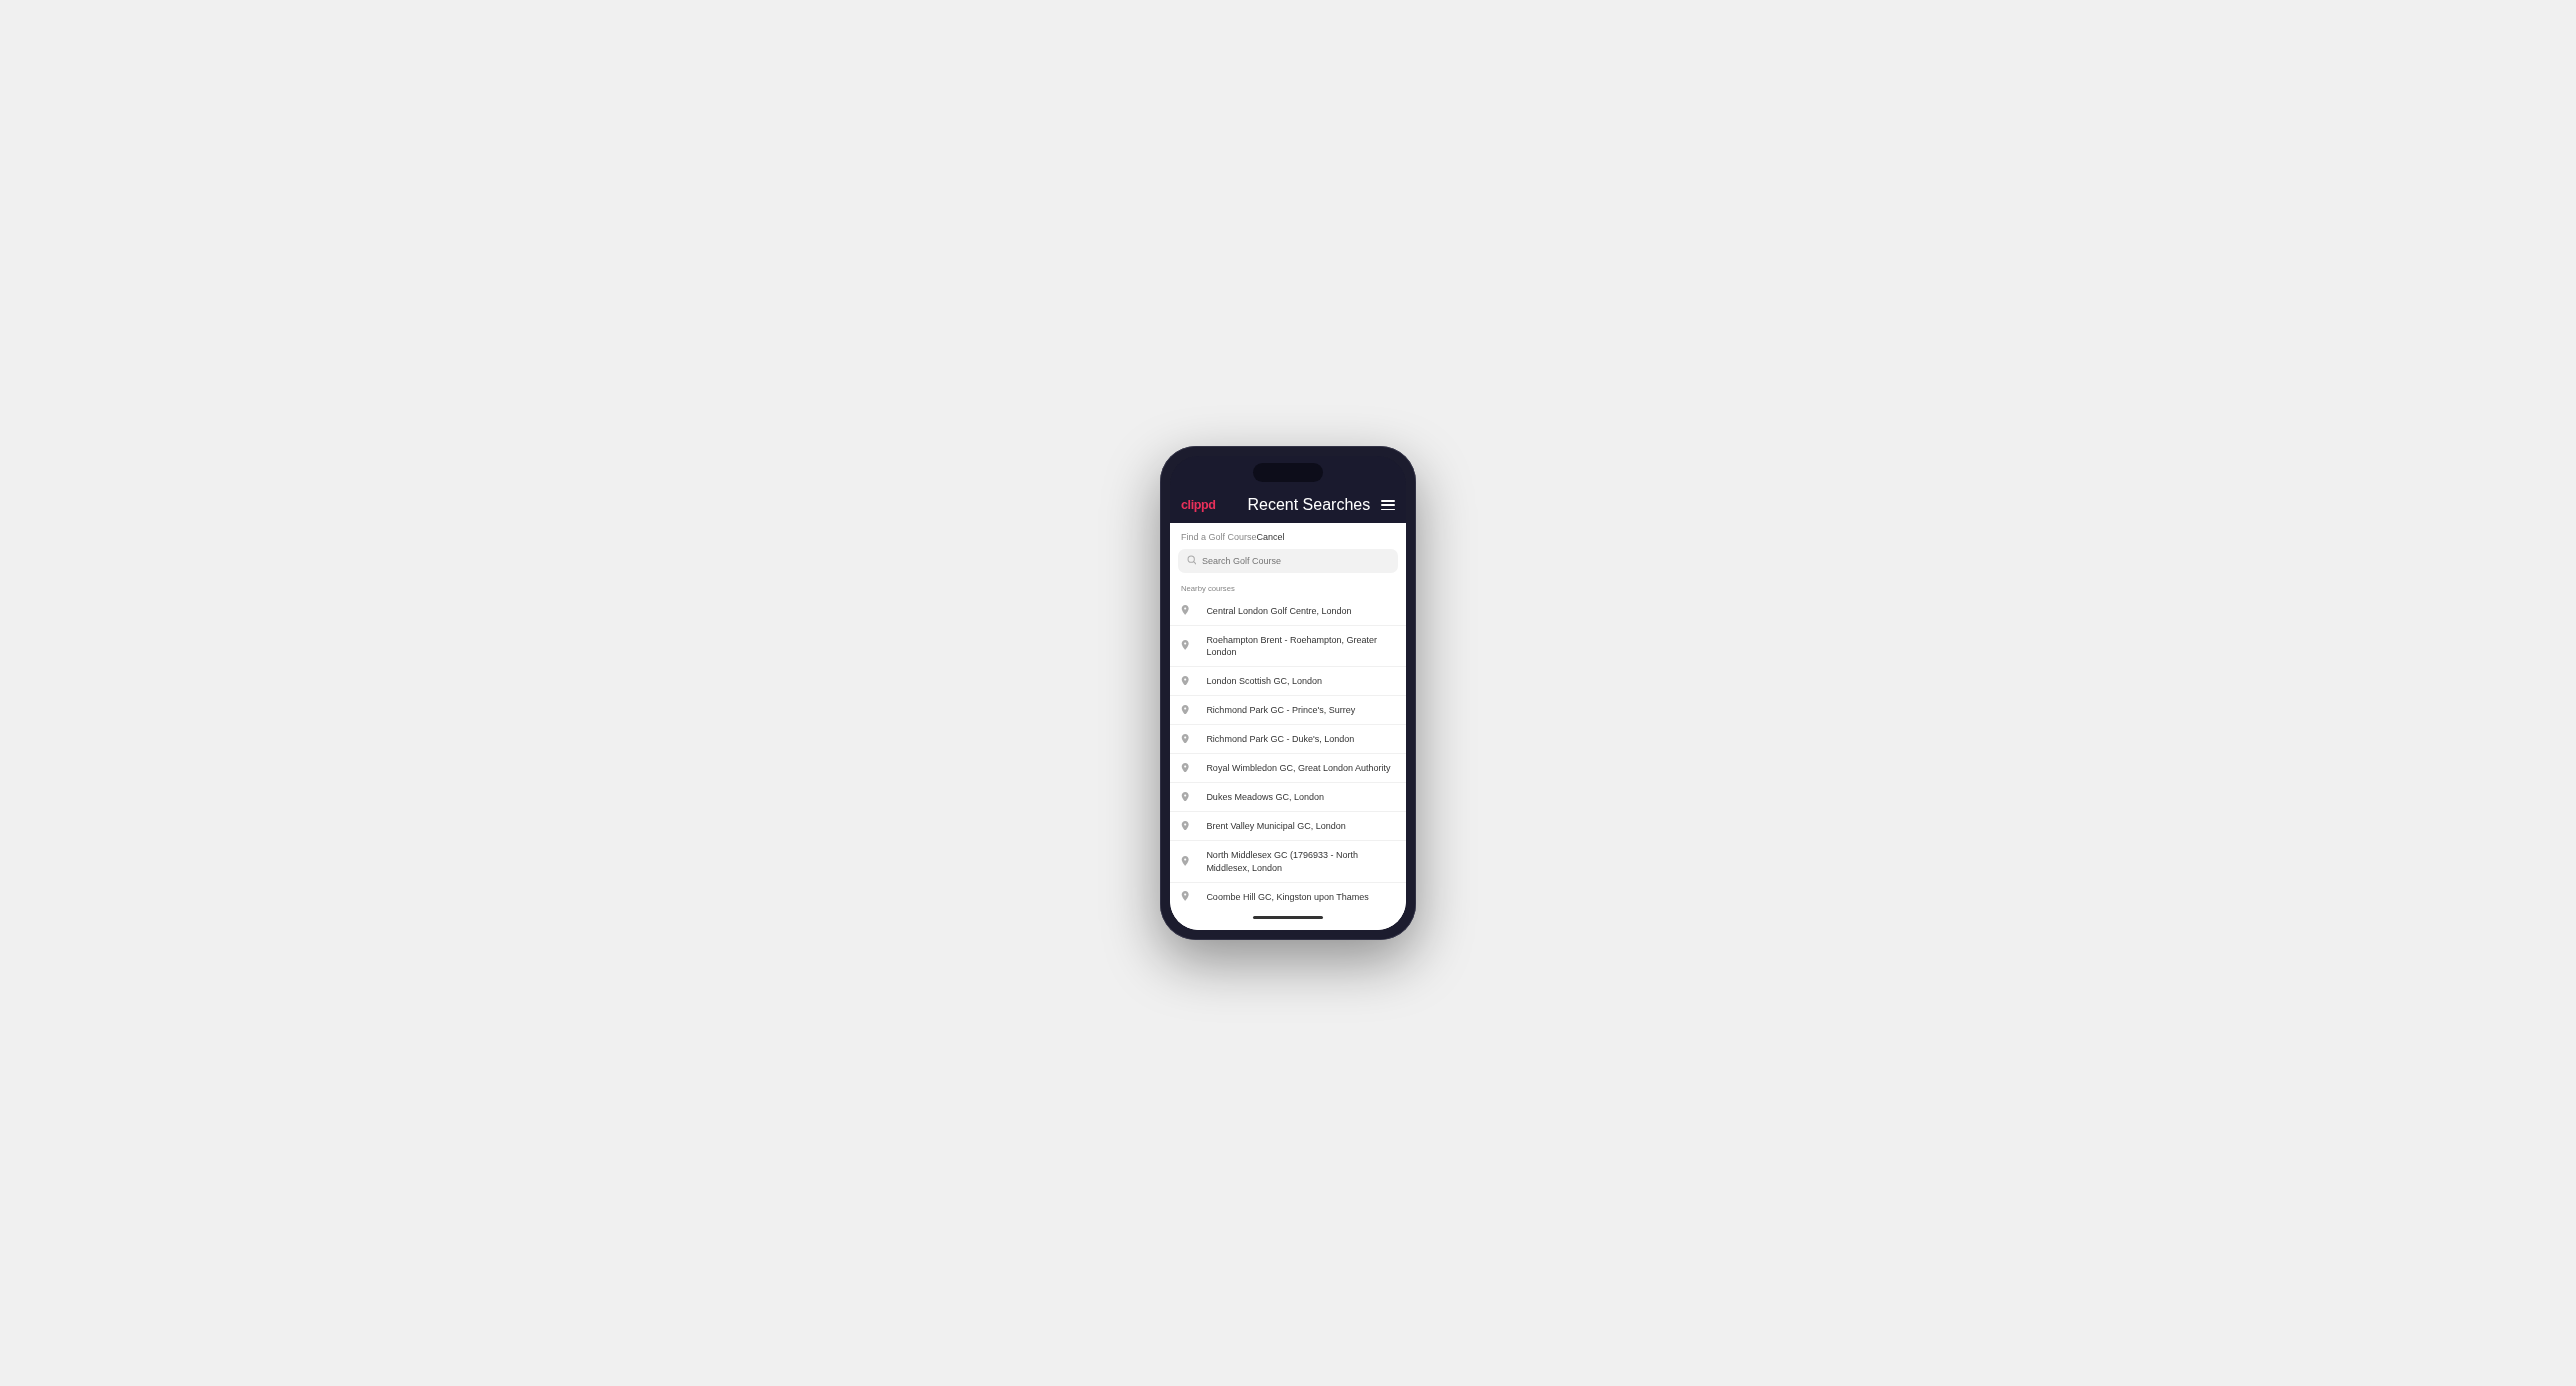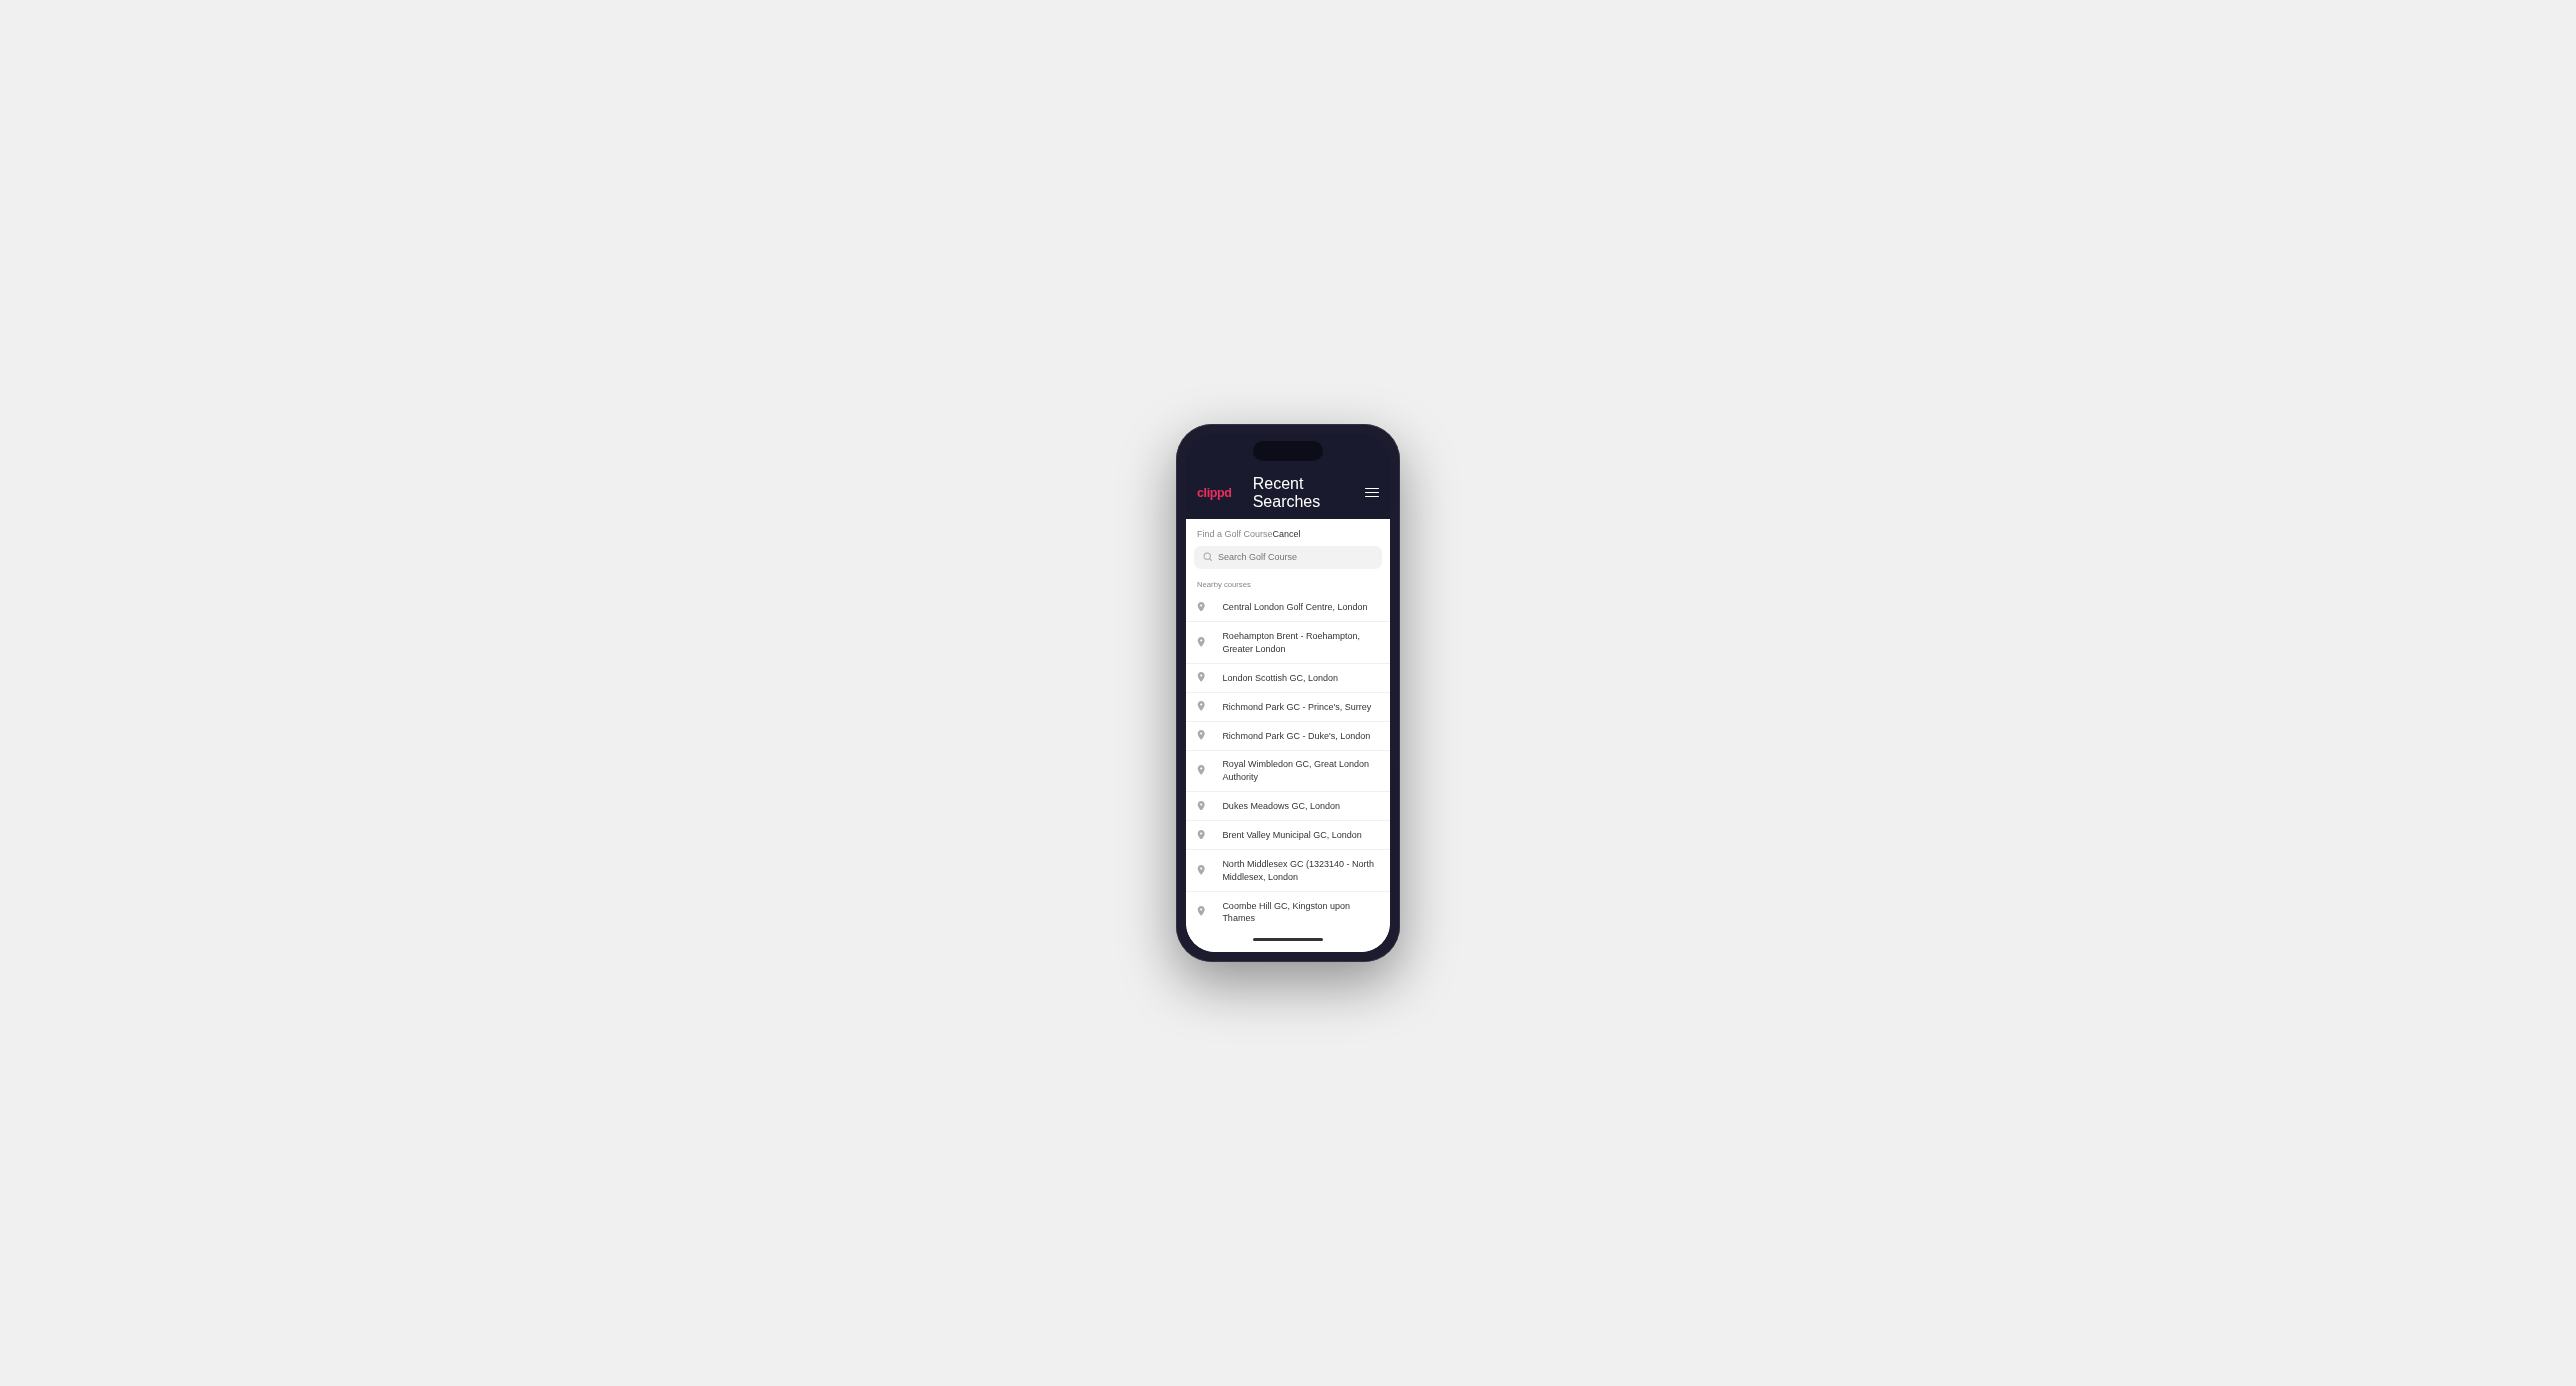--- a/index.html
+++ b/index.html
@@ -7,21 +7,21 @@
     body {
       background: #f0f0f0;
       display: flex;
       align-items: center;
       justify-content: center;
       min-height: 100vh;
       font-family: -apple-system, BlinkMacSystemFont, 'Segoe UI', sans-serif;
     }
 
     .phone-outer {
-      width: 224px;
+      width: 256px;
       background: #1c1c2e;
       border-radius: 36px;
       padding: 9.8px;
       box-shadow: 0 21px 56px rgba(0,0,0,0.4), inset 0 0 0 0.7px #3a3a4e;
       position: relative;
     }
 
     .phone-inner {
       background: #1c1c2e;
       border-radius: 29px;
@@ -302,21 +302,21 @@
           </span>
           <span class="course-name">Brent Valley Municipal GC, London</span>
         </div>
 
         <div class="course-item">
           <span class="pin-icon">
             <svg width="8.4" height="9.8" viewBox="0 0 12 14" fill="none">
               <path d="M6 0C3.24 0 1 2.24 1 5c0 3.75 5 9 5 9s5-5.25 5-9c0-2.76-2.24-5-5-5zm0 6.5c-.83 0-1.5-.67-1.5-1.5S5.17 3.5 6 3.5 7.5 4.17 7.5 5 6.83 6.5 6 6.5z" fill="#aaaaaa"></path>
             </svg>
           </span>
-          <span class="course-name">North Middlesex GC (1323140 - North Middlesex, London</span>
+          <span class="course-name">North Middlesex GC (1796933 - North Middlesex, London</span>
         </div>
 
         <div class="course-item">
           <span class="pin-icon">
             <svg width="8.4" height="9.8" viewBox="0 0 12 14" fill="none">
               <path d="M6 0C3.24 0 1 2.24 1 5c0 3.75 5 9 5 9s5-5.25 5-9c0-2.76-2.24-5-5-5zm0 6.5c-.83 0-1.5-.67-1.5-1.5S5.17 3.5 6 3.5 7.5 4.17 7.5 5 6.83 6.5 6 6.5z" fill="#aaaaaa"></path>
             </svg>
           </span>
           <span class="course-name">Coombe Hill GC, Kingston upon Thames</span>
         </div>

